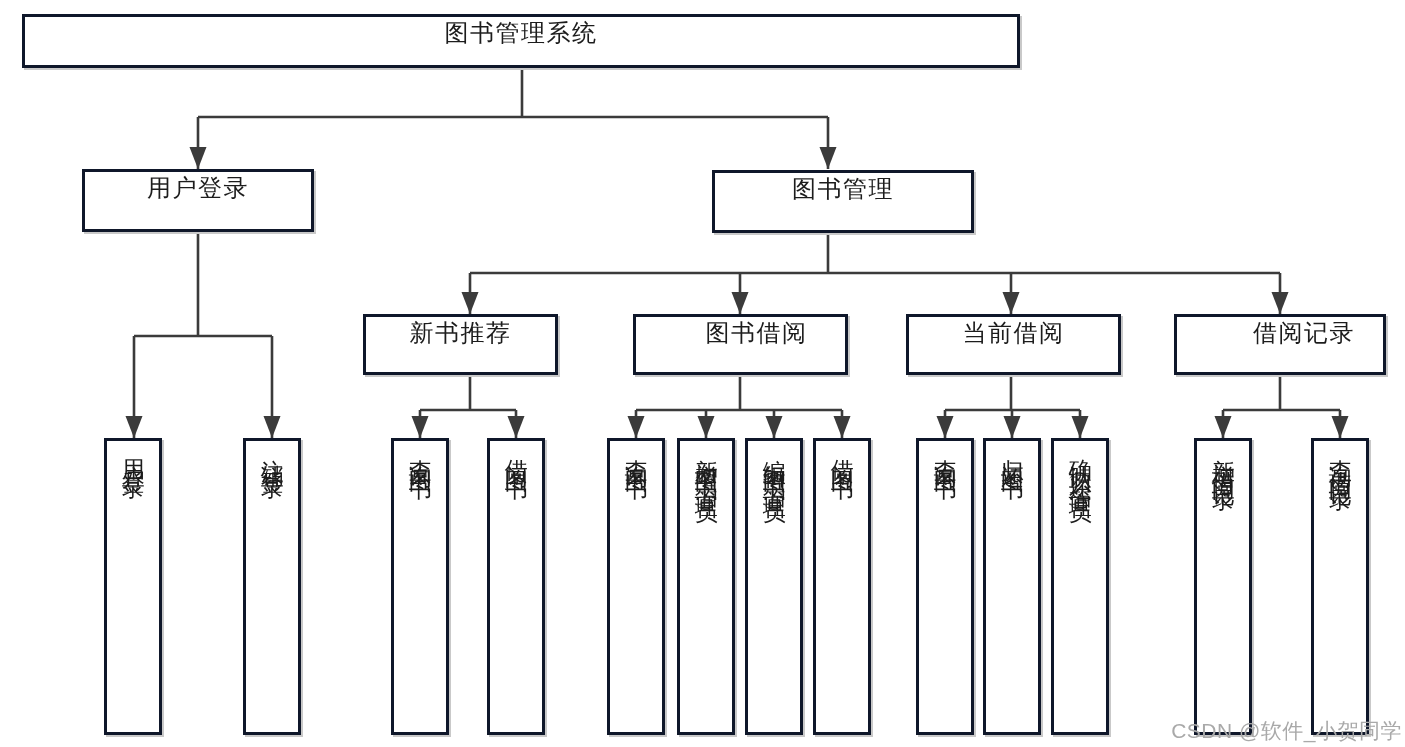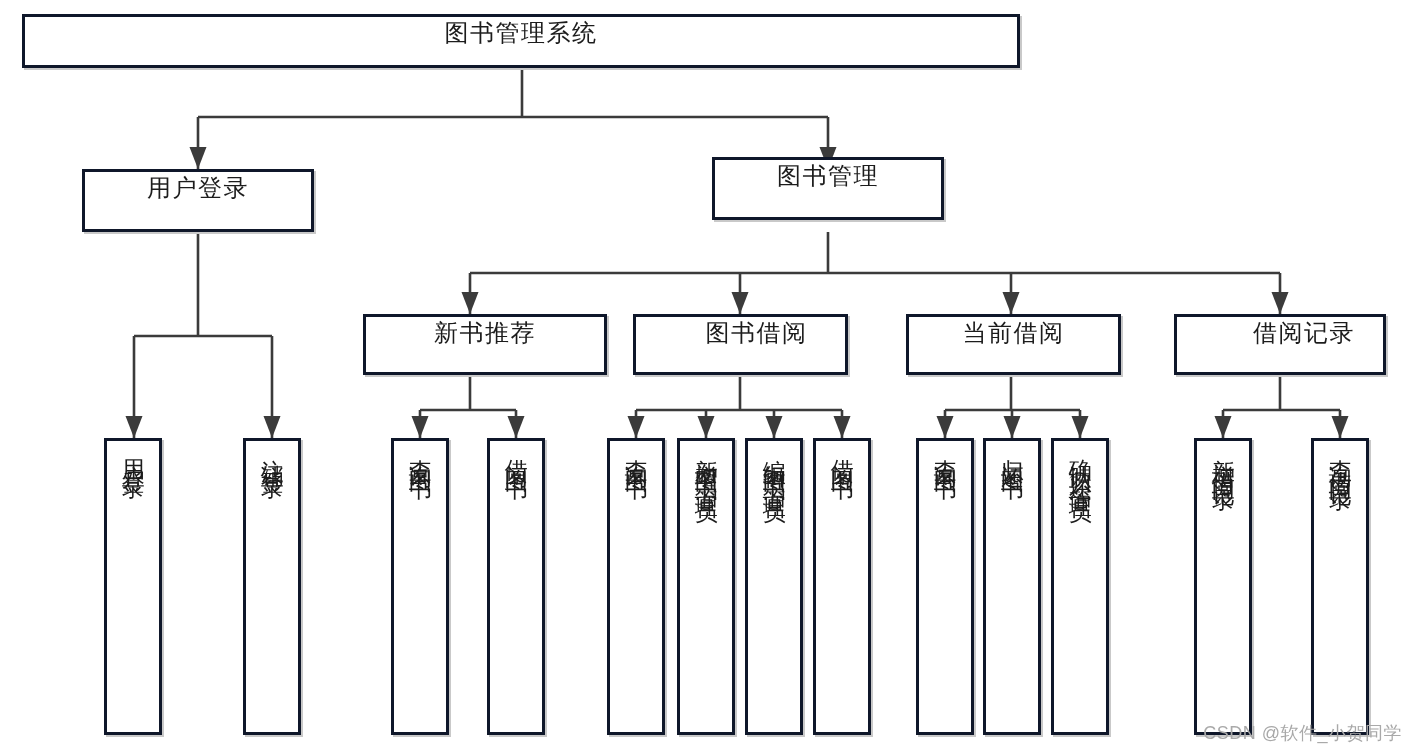--- a/index.html
+++ b/index.html
@@ -14,21 +14,21 @@
     border:3px solid #0f172a; box-shadow:2px 2px 0 #c9c9c9;
     display:flex; align-items:flex-start; justify-content:center;
   }
   .hlabel { font-size:24px; color:#1c1c1c; letter-spacing:1.5px; white-space:nowrap; }
   .vtext {
     writing-mode:vertical-rl; text-orientation:mixed;
     font-size:23px; color:#1c1c1c; letter-spacing:6px; line-height:1.1;
   }
   .watermark {
     position:absolute; right:3px; bottom:2px;
-    font-size:18px; color:#a9a9a9; letter-spacing:0.5px; white-space:nowrap;
+    font-size:21px; color:#a9a9a9; letter-spacing:0.5px; white-space:nowrap;
     z-index:5;
   }
 </style>
 </head>
 <body>
 
 <div id="canvas">
 
   <svg id="wires" viewBox="0 0 1405 747" xmlns="http://www.w3.org/2000/svg">
     <defs>
@@ -73,25 +73,25 @@
     </g>
   </svg>
 
   <div class="box" style="left:22px; top:14px; width:998px; height:54px;">
     <span class="hlabel">图书管理系统</span>
   </div>
 
   <div class="box" style="left:82px; top:169px; width:232px; height:63px;">
     <span class="hlabel">用户登录</span>
   </div>
-  <div class="box" style="left:712px; top:157px; width:232px; height:63px;">
+  <div class="box" style="left:712px; top:170px; width:262px; height:63px;">
     <span class="hlabel">图书管理</span>
   </div>
 
-  <div class="box" style="left:363px; top:314px; width:244px; height:61px;">
+  <div class="box" style="left:363px; top:314px; width:195px; height:61px;">
     <span class="hlabel">新书推荐</span>
   </div>
   <div class="box" style="left:633px; top:314px; width:215px; height:61px;padding-left:32px;">
     <span class="hlabel">图书借阅</span>
   </div>
   <div class="box" style="left:906px; top:314px; width:215px; height:61px;">
     <span class="hlabel">当前借阅</span>
   </div>
   <div class="box" style="left:1174px; top:314px; width:212px; height:61px;padding-left:48px;">
     <span class="hlabel">借阅记录</span>

